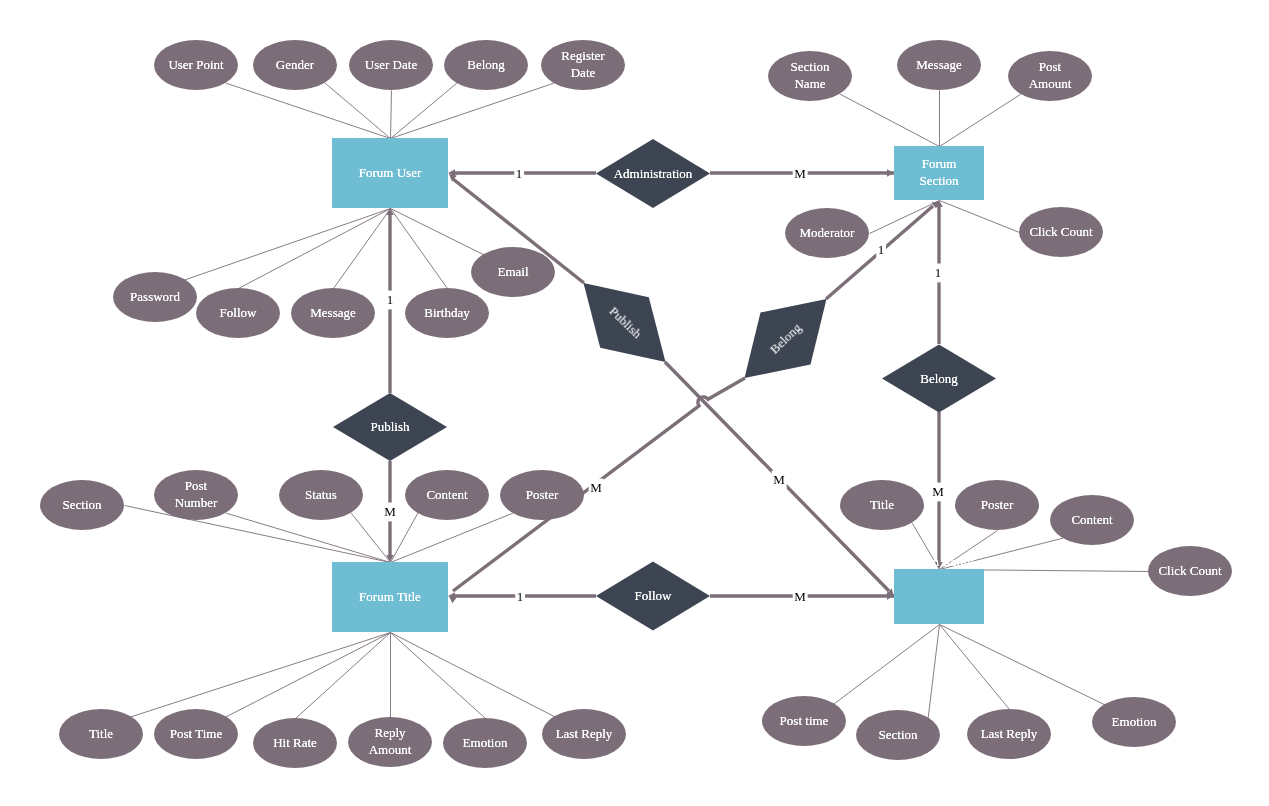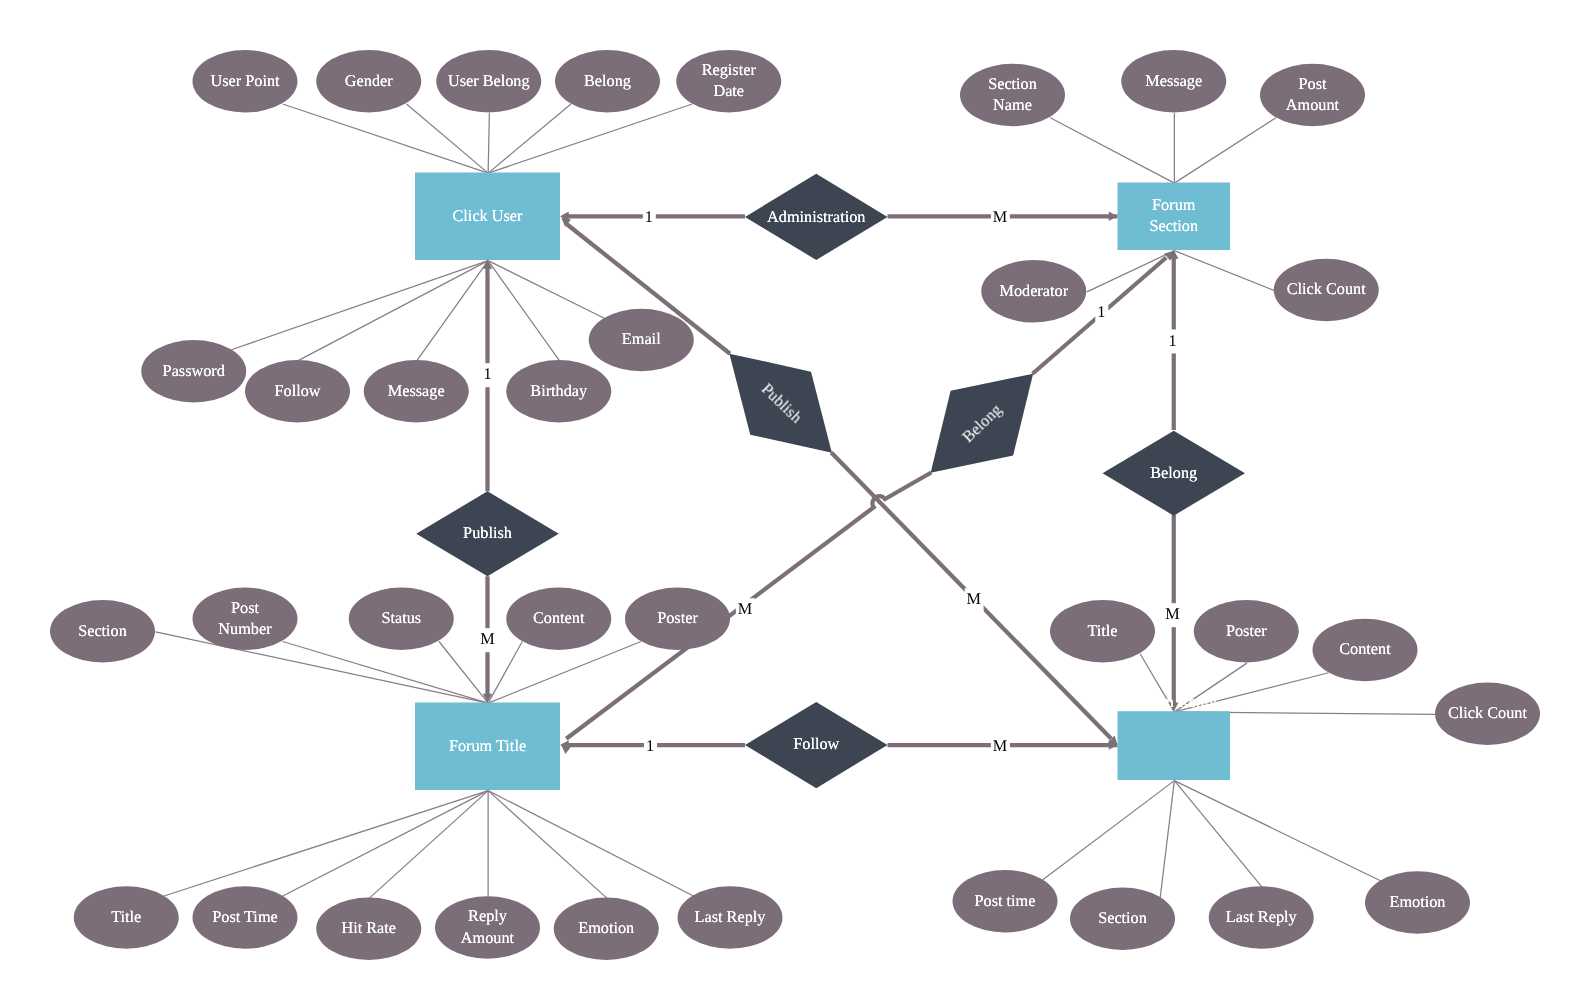--- a/index.html
+++ b/index.html
@@ -133,33 +133,33 @@
   <ellipse cx="295" cy="743" rx="42" ry="25" class="attr"></ellipse>
   <ellipse cx="390" cy="742" rx="42" ry="25" class="attr"></ellipse>
   <ellipse cx="485" cy="743" rx="42" ry="25" class="attr"></ellipse>
   <ellipse cx="584" cy="734" rx="42" ry="25" class="attr"></ellipse>
   <ellipse cx="804" cy="721" rx="42" ry="25" class="attr"></ellipse>
   <ellipse cx="898" cy="735" rx="42" ry="25" class="attr"></ellipse>
   <ellipse cx="1009" cy="734" rx="42" ry="25" class="attr"></ellipse>
   <ellipse cx="1134" cy="722" rx="42" ry="25" class="attr"></ellipse>
 </g>
 </svg>
-<div class="lbl entity-lbl" style="left:390.0px;top:173.0px"><span>Click User</span></div>
+<div class="lbl entity-lbl" style="left:390.0px;top:173.0px"><span>Forum User</span></div>
 <div class="lbl entity-lbl" style="left:939.0px;top:173.0px"><span>Forum</span><br><span>Section</span></div>
 <div class="lbl entity-lbl" style="left:390.0px;top:597.0px"><span>Forum Title</span></div>
 <div class="lbl entity-lbl" style="left:939.0px;top:562px"><span>Forum Reply</span></div>
 <div class="lbl rel-lbl" style="left:653.0px;top:173.5px">Administration</div>
 <div class="lbl rel-lbl" style="left:390.0px;top:427.0px">Publish</div>
 <div class="lbl rel-lbl" style="left:939.0px;top:378.5px">Belong</div>
 <div class="lbl rel-lbl" style="left:653.0px;top:596.0px">Follow</div>
 <div class="lbl rel-lbl rot" style="left:624.5px;top:322.5px;transform:translate(-50%,-50%) rotate(44deg)">Publish</div>
 <div class="lbl rel-lbl rot" style="left:785.5px;top:338.5px;transform:translate(-50%,-50%) rotate(-44deg)">Belong</div>
 <div class="lbl attr-lbl" style="left:196.0px;top:65.0px"><span>User Point</span></div>
 <div class="lbl attr-lbl" style="left:295.0px;top:65.0px"><span>Gender</span></div>
-<div class="lbl attr-lbl" style="left:391.0px;top:65.0px"><span>User Belong</span></div>
+<div class="lbl attr-lbl" style="left:391.0px;top:65.0px"><span>User Date</span></div>
 <div class="lbl attr-lbl" style="left:486.0px;top:65.0px"><span>Belong</span></div>
 <div class="lbl attr-lbl" style="left:583.0px;top:65.0px"><span>Register</span><br><span>Date</span></div>
 <div class="lbl attr-lbl" style="left:155.0px;top:297.0px"><span>Password</span></div>
 <div class="lbl attr-lbl" style="left:238.0px;top:313.0px"><span>Follow</span></div>
 <div class="lbl attr-lbl" style="left:333.0px;top:313.0px"><span>Message</span></div>
 <div class="lbl attr-lbl" style="left:447.0px;top:313.0px"><span>Birthday</span></div>
 <div class="lbl attr-lbl" style="left:513.0px;top:272.0px"><span>Email</span></div>
 <div class="lbl attr-lbl" style="left:810.0px;top:76.0px"><span>Section</span><br><span>Name</span></div>
 <div class="lbl attr-lbl" style="left:939.0px;top:65.0px"><span>Message</span></div>
 <div class="lbl attr-lbl" style="left:1050.0px;top:76.0px"><span>Post</span><br><span>Amount</span></div>

